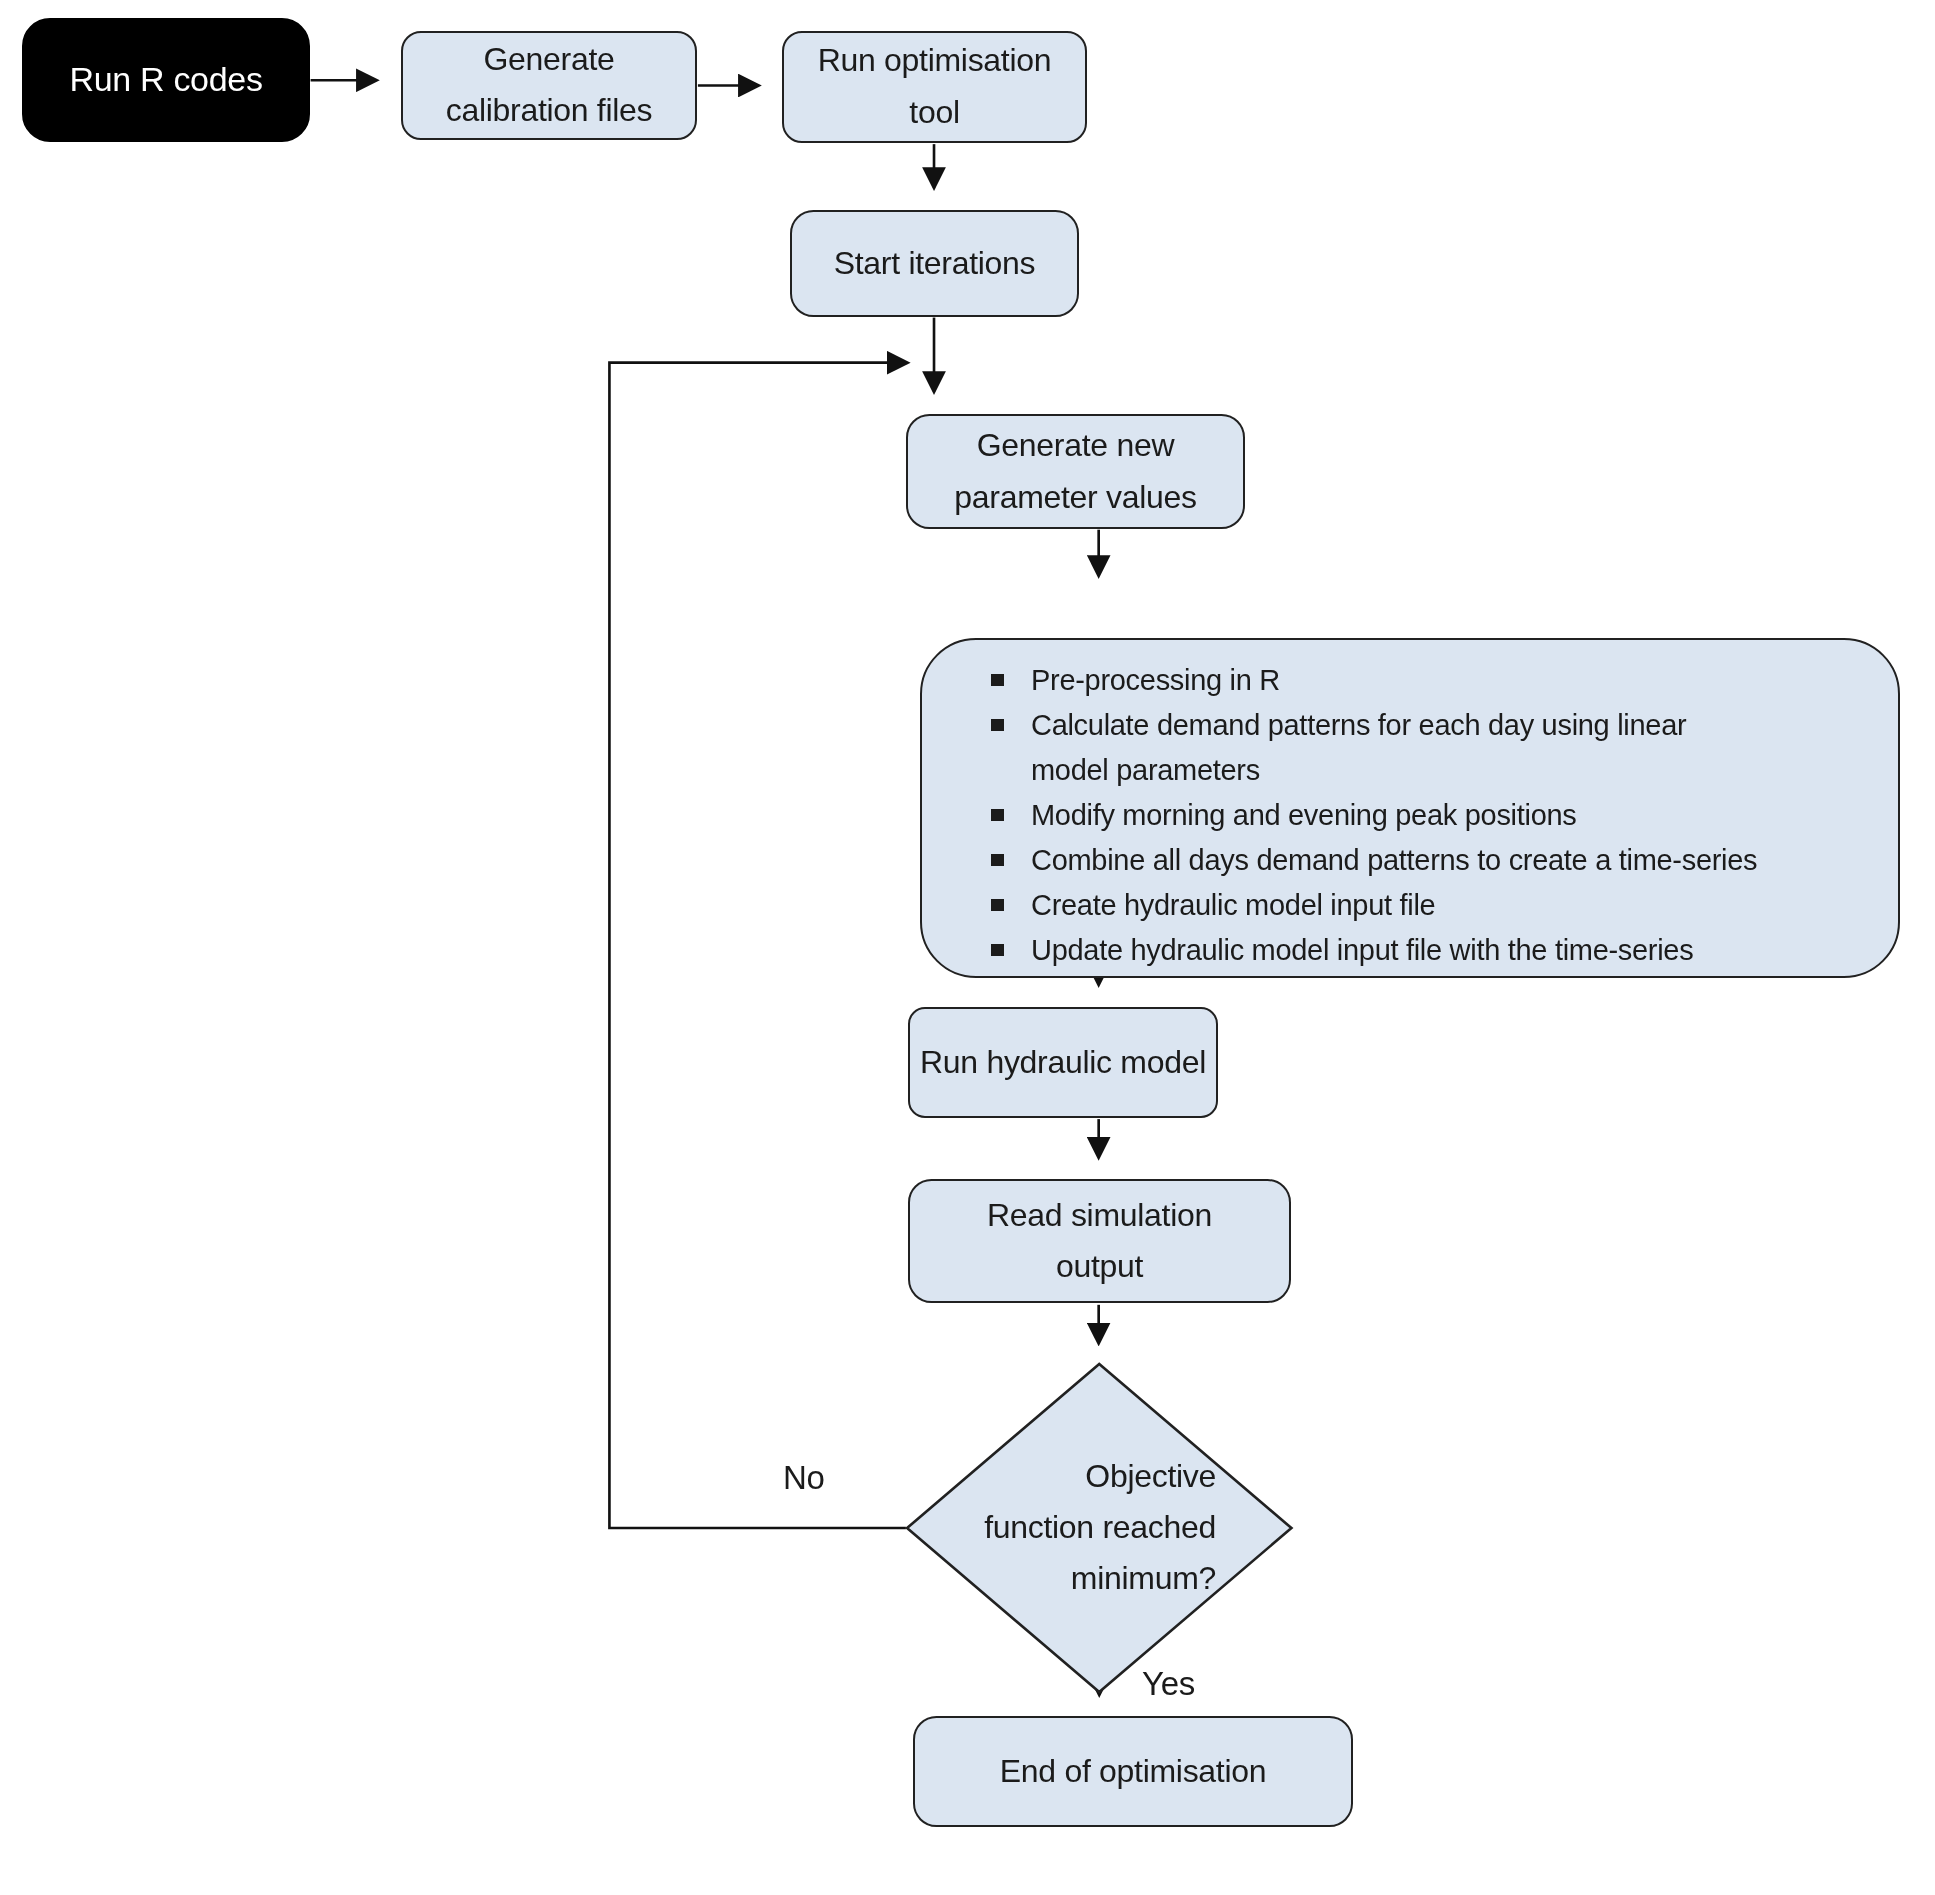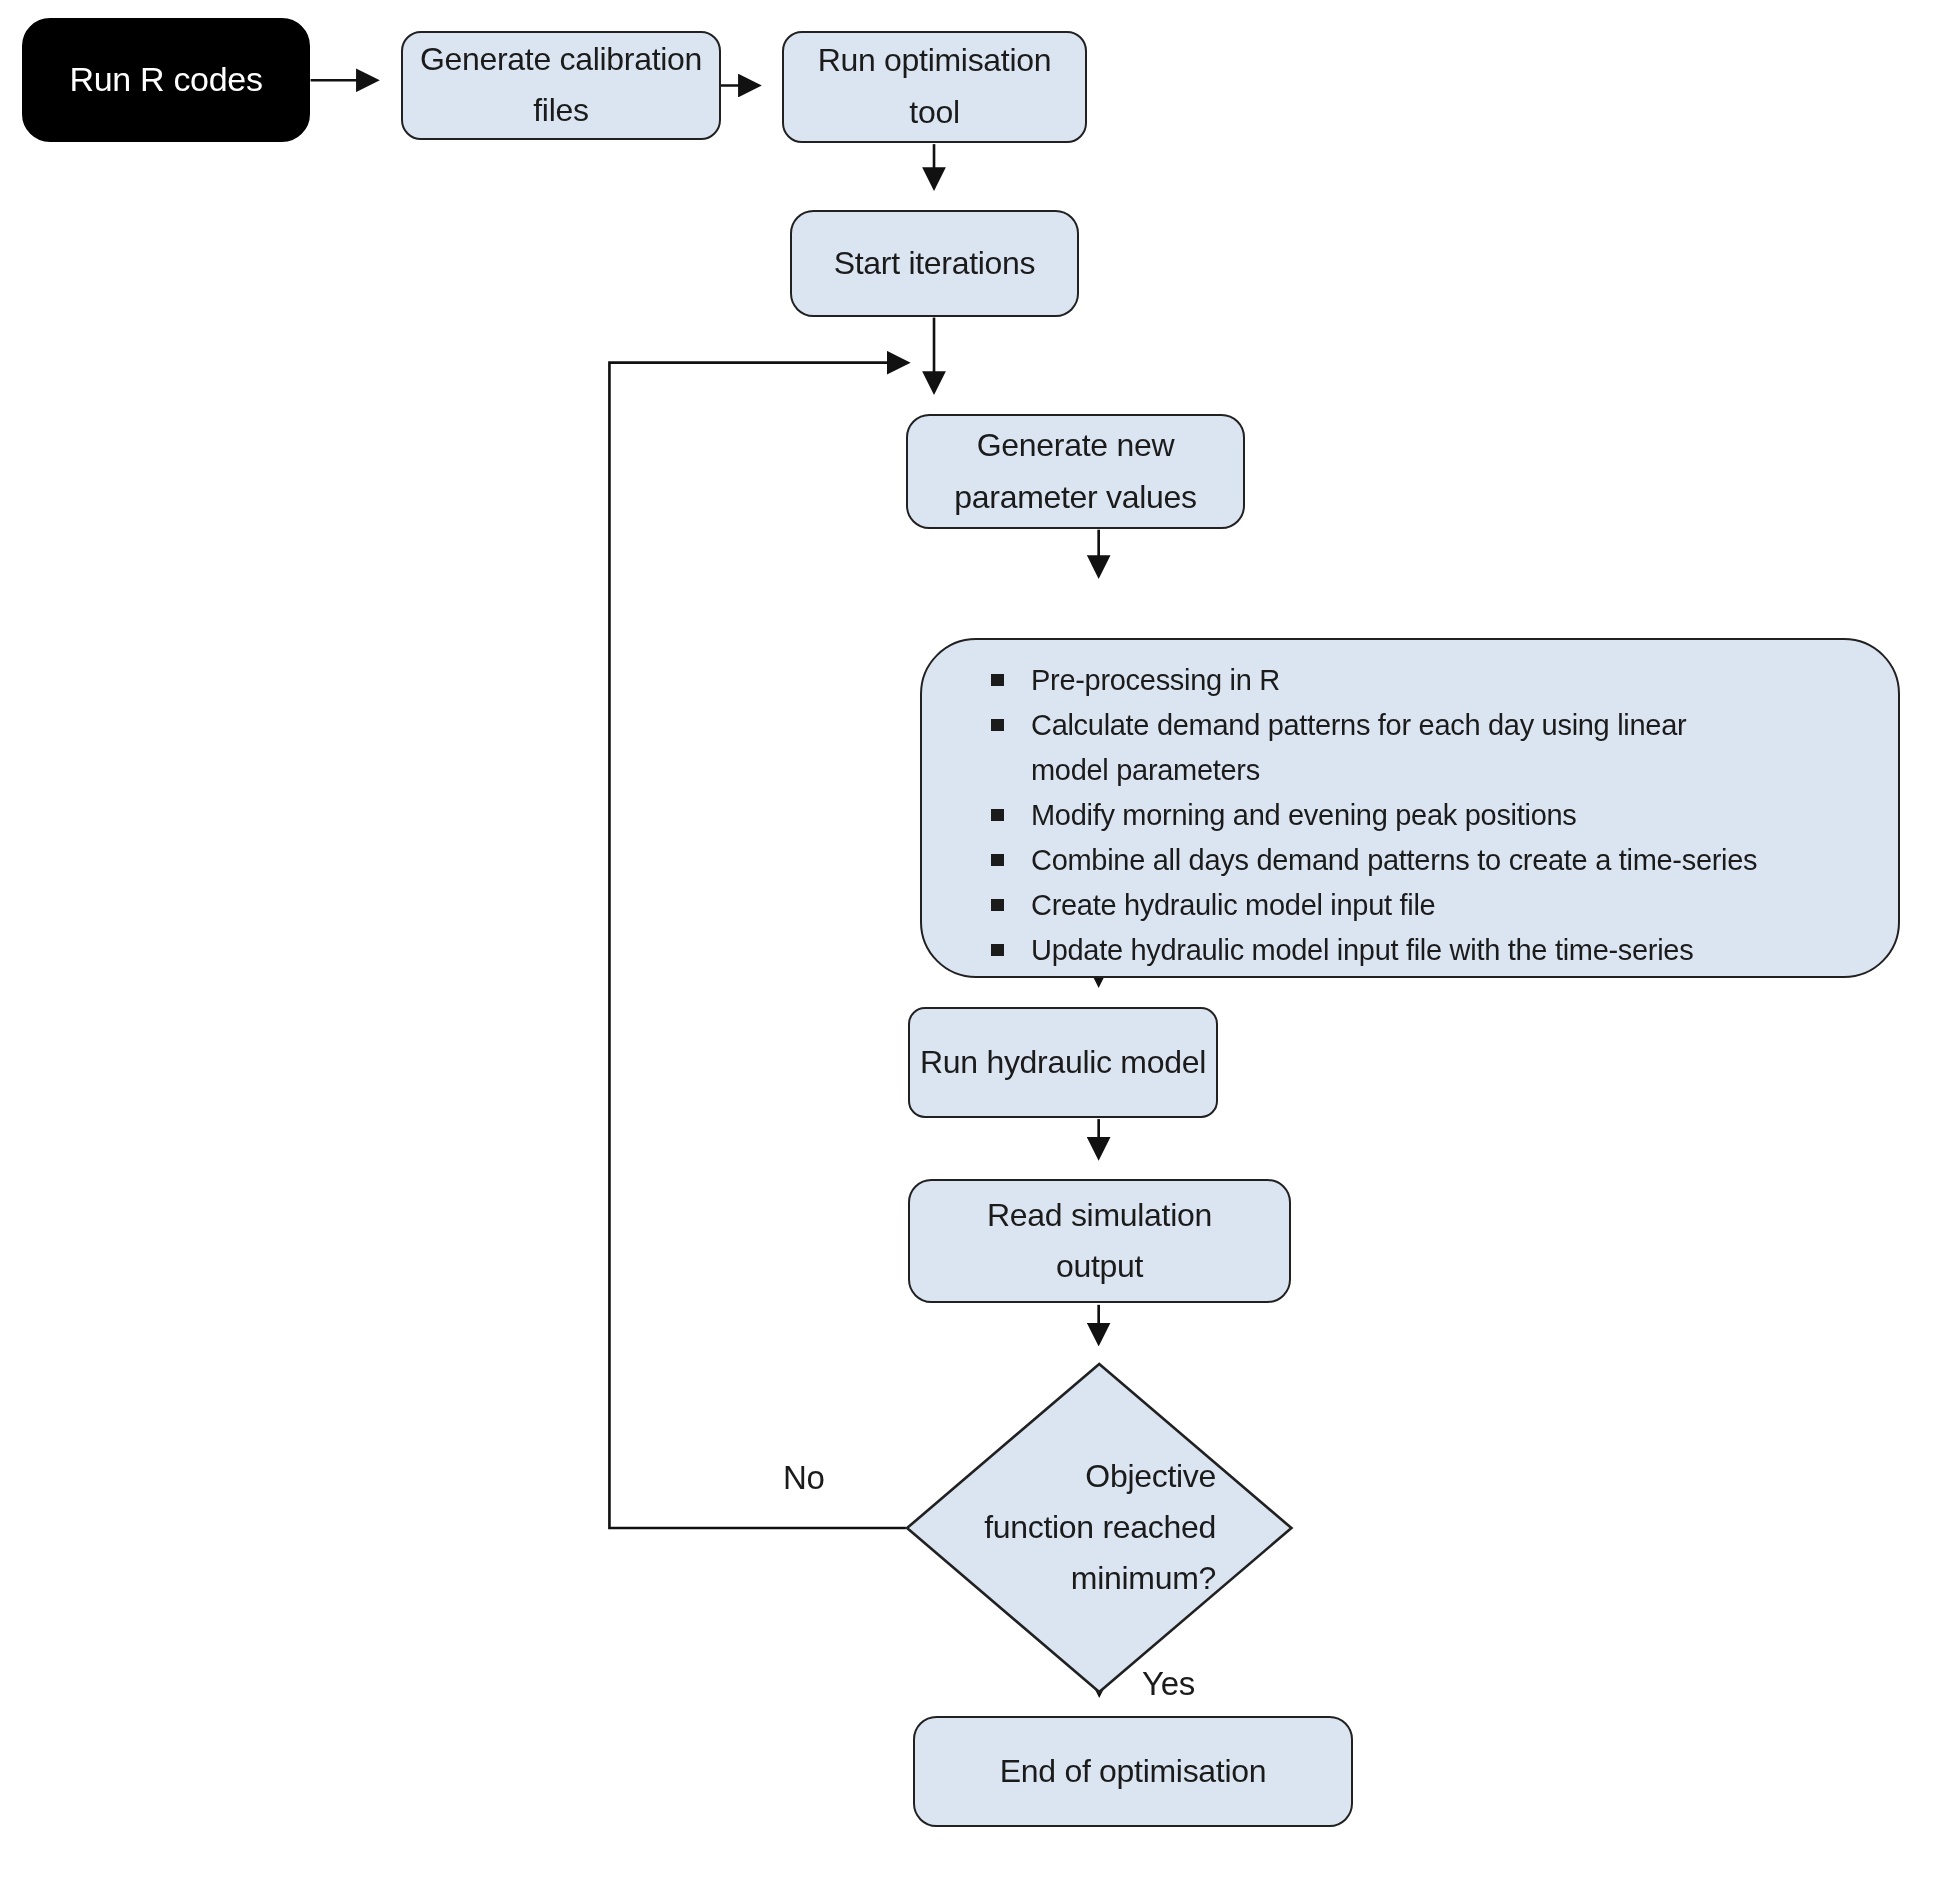--- a/index.html
+++ b/index.html
@@ -32,21 +32,21 @@
     display:flex;align-items:center;justify-content:center;
     text-align:center;
     font-size:32px;line-height:1.6;
     color:var(--text);
   }
   .n-run-r{
     left:22px;top:17.6px;width:288px;height:124px;
     background:var(--start_fill);border-color:var(--start_fill);
     color:var(--start_text);border-radius:28px;font-size:34px;
   }
-  .n-calib{left:401px;top:30.5px;width:320px;height:109px;border-radius:20px;padding:0 5px;}
+  .n-calib{left:401px;top:30.5px;width:296px;height:109px;border-radius:20px;padding:0 5px;}
   .n-opt{left:782px;top:30.5px;width:305px;height:112px;border-radius:20px;padding:0 14px;}
   .n-start{left:790px;top:210px;width:289px;height:107px;border-radius:23.4px;}
   .n-genparams{left:906px;top:414px;width:339px;height:115px;border-radius:23.4px;padding:0 23.4px;}
   .n-big{
     left:920px;top:598px;width:980px;height:340px;border-radius:56px;
     display:block;text-align:left;font-size:29px;
     padding:17.6px 23.4px 15.2px 53px;
     margin-top:40px;
   }
   .n-big ul{margin:0;padding:0;list-style:none;}

